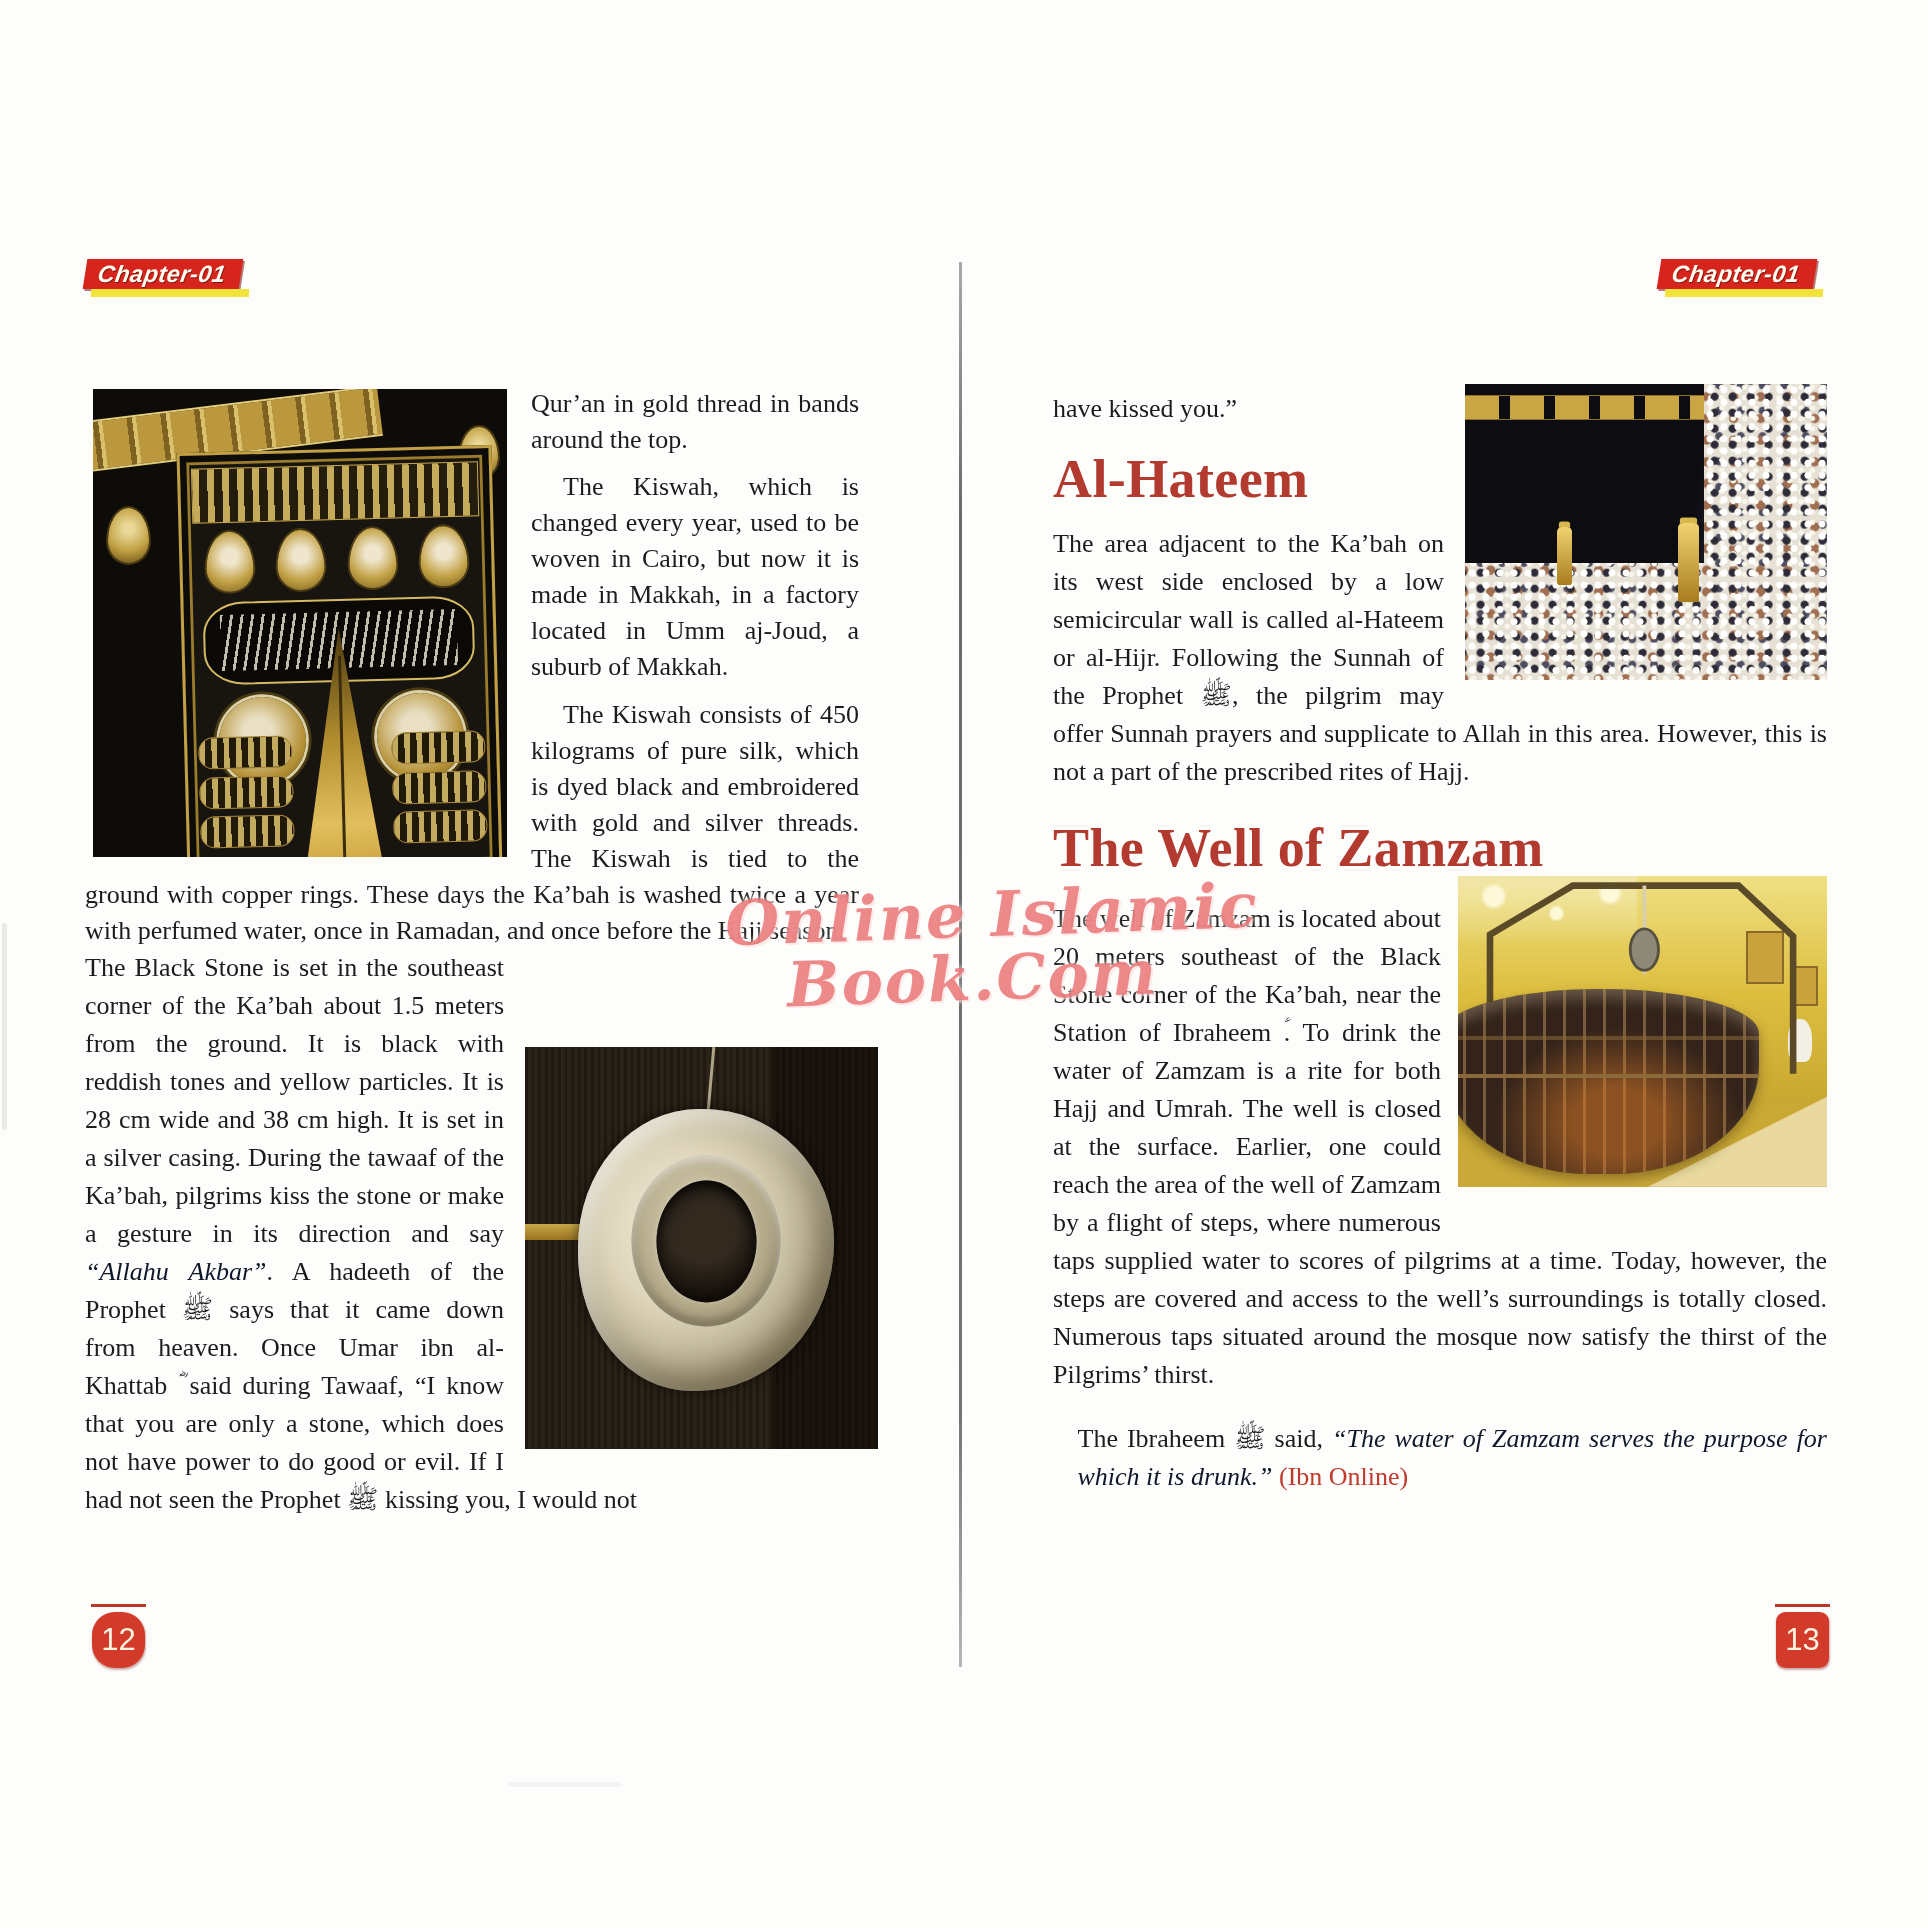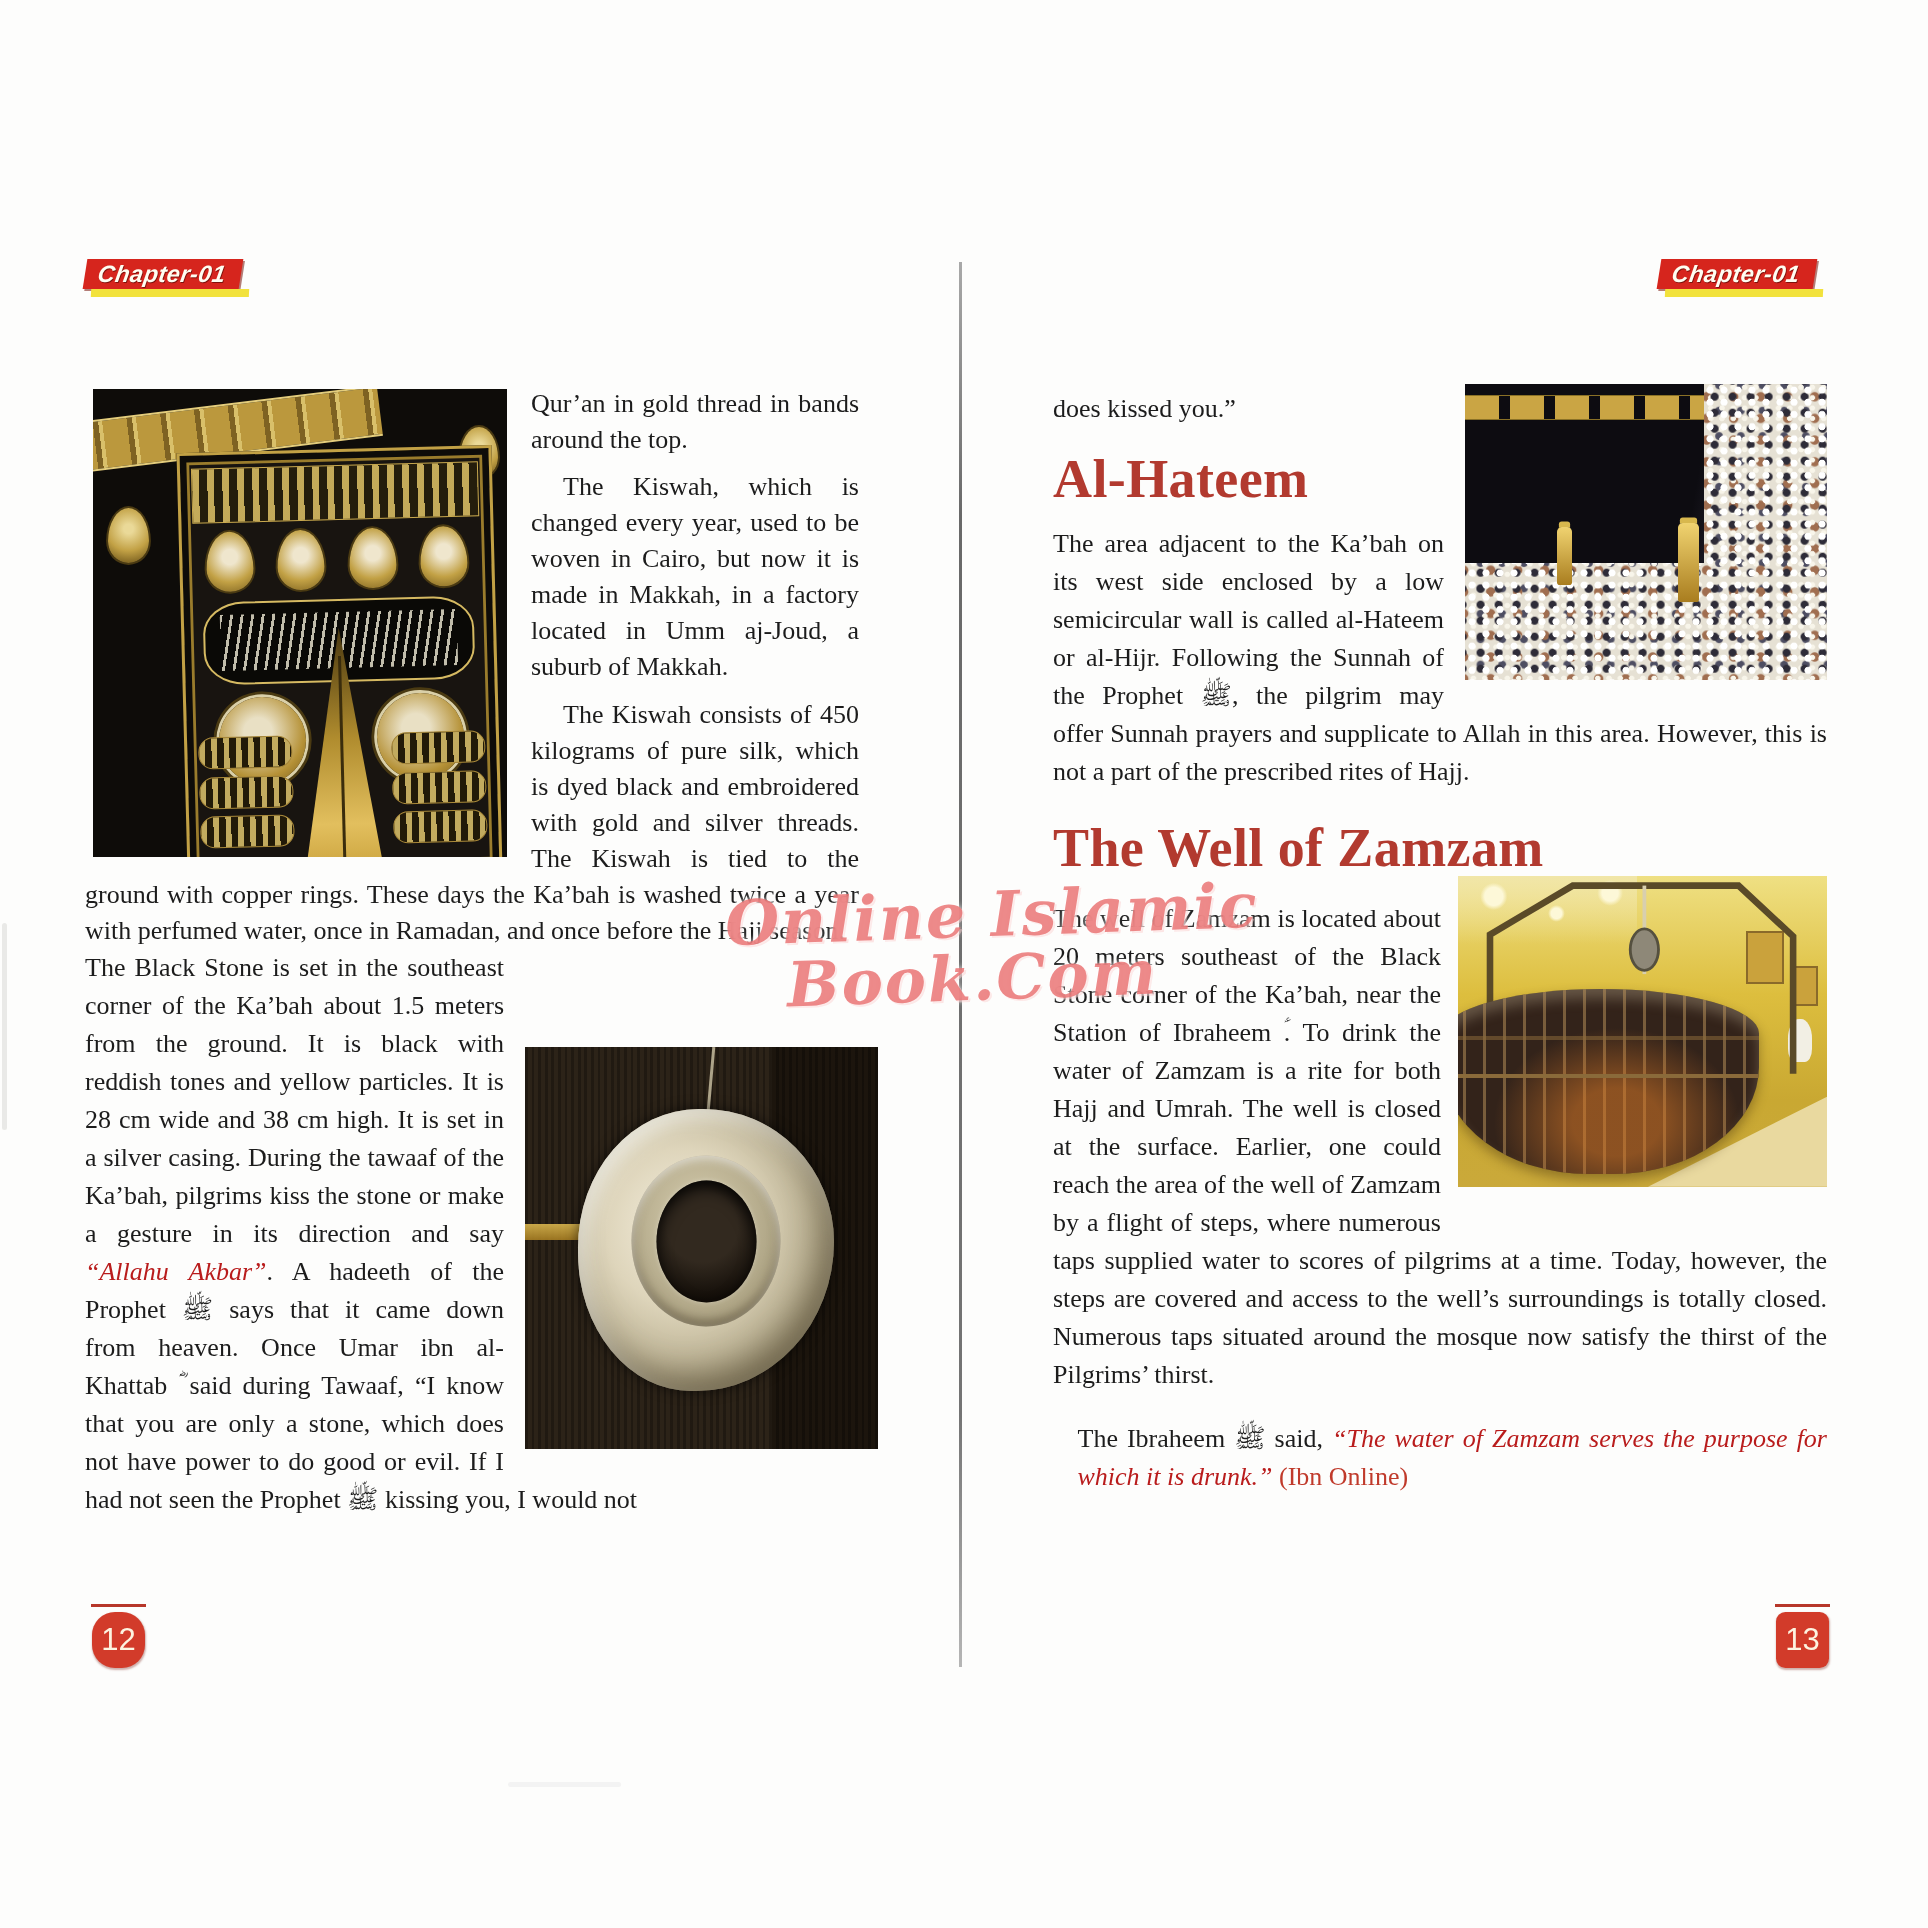--- a/index.html
+++ b/index.html
@@ -35,21 +35,21 @@
   .page { position:absolute; top:256px; width:774px; }
   #left-page  { left:85px;  }
   #right-page { left:1053px; }
   .page p { font-size:26px; line-height:38px; text-align:justify; color:#1c1c1c; }
   #left-page .lp-flow p { line-height:36px; }
   .indent { text-indent:32px; }
   h2.sec {
     font-size:54px; font-weight:bold; color:#b23a2f; letter-spacing:0.4px;
     line-height:47px;
   }
-  .green-italic { color:#b91c1c; font-style:italic;margin-top:19px; }
+  .green-italic { color:#0f172a; font-style:italic;margin-top:19px; }
   .source-red  { color:#c03a2b; }
   .lp-flow { padding-top:130px; }
   .rp-flow { padding-top:128px; }
   #left-page h2.sec { margin:24.5px 0 19px; }
   .rp-flow .cont-line { margin-top:5.6px; }
   .rp-flow h2.sec { margin:28px 0 22.6px; }
   h2.zz-head { margin:34px 0 28px; }
   h2.heal-head { margin:21px 0 0; }
   .quote-block { margin:26px 0 0 24.5px; }
   
@@ -255,21 +255,21 @@
     </div>
 
     <div class="rp-flow">
       <div class="fig fig-crowd">
         <div class="cw-kaaba">
           <div class="cw-hizam"></div>
         </div>
         <div class="cw-lamp cw-lamp1"></div>
         <div class="cw-lamp cw-lamp2"></div>
       </div>
-      <p class="cont-line">does kissed you.”</p>
+      <p class="cont-line">have kissed you.”</p>
       <h2 class="sec">Al-Hateem</h2>
       <p>The area adjacent to the Ka’bah on its west side enclosed by a low semicircular wall is called al-Hateem or al-Hijr. Following the Sunnah of the Prophet ﷺ, the pilgrim may offer Sunnah prayers and supplicate to Allah in this area. However, this is not a part of the prescribed rites of Hajj.</p>
     </div>
 
     <h2 class="sec zz-head">The Well of Zamzam</h2>
 
     <div class="zz-flow">
       <div class="fig fig-zamzam">
         <div class="zz-ceil"></div>
         <div class="zz-floor"></div>

